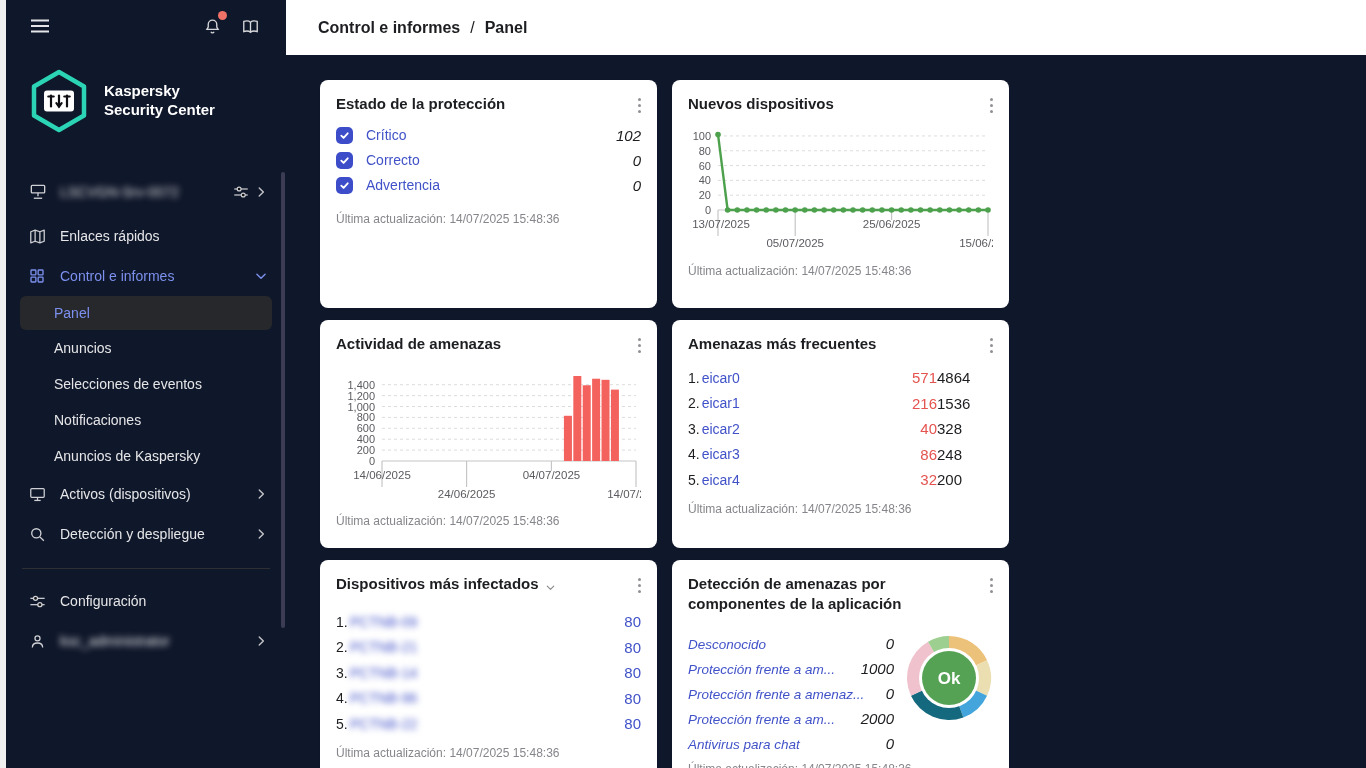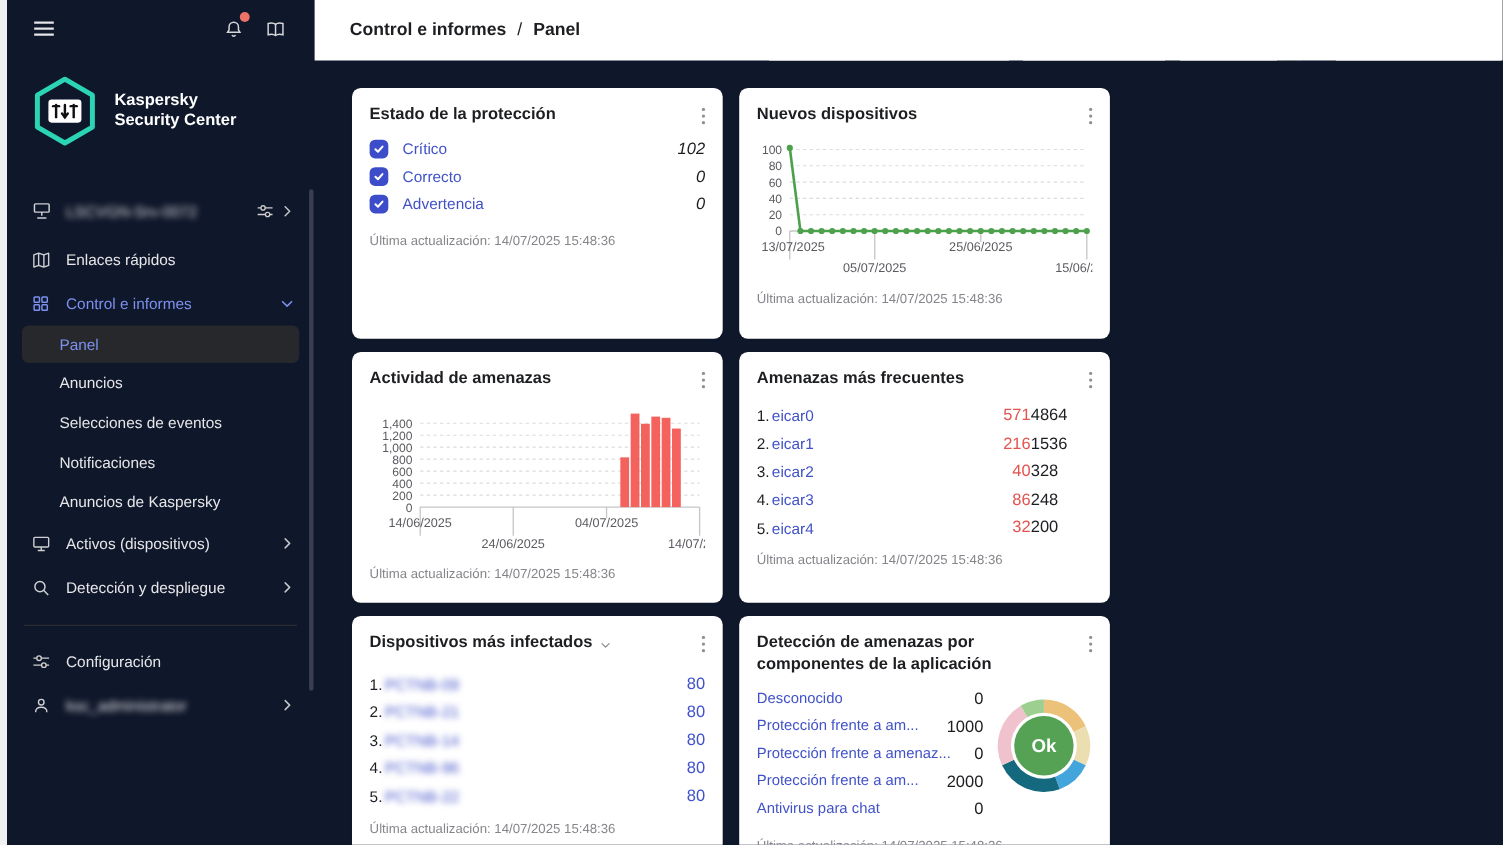--- a/index.html
+++ b/index.html
@@ -71,21 +71,21 @@
   .rank-rows { margin-top:11px; }
   .rank-row { display:flex; align-items:center; height:25.4px; font-size:14px; color:#1d1e21; }
   .rank-row .r-name { color:#4152c8; cursor:pointer; margin-left:2px; }
   .rank-row .r-red { margin-left:auto; width:58px; text-align:right; color:#e4534f; font-size:15px; }
   .rank-row .r-total { width:56px; text-align:left; font-size:15px; color:#1d1e21; }
   .rank-row .r-value { margin-left:auto; font-size:15px; color:#4152c8; cursor:pointer; }
 
   
   .det-body { display:flex; margin-top:12px; }
   .det-rows { width:206px; flex:none; }
-  .det-row { display:flex; align-items:flex-start; height:25px; }
+  .det-row { display:flex; align-items:flex-end; height:25px;font-style:italic; }
   .det-row .d-label { color:#4152c8; font-size:13.5px; white-space:nowrap; cursor:pointer; }
   .det-row .d-value { margin-left:auto; font-size:15px; color:#1d1e21; padding-left:6px; }
   .donut-wrap { margin:8px 0 0 12px; }
 
   .chart { margin-top:6px; display:block; }
 </style>
 </head>
 <body>
 
 <aside class="sidebar">

